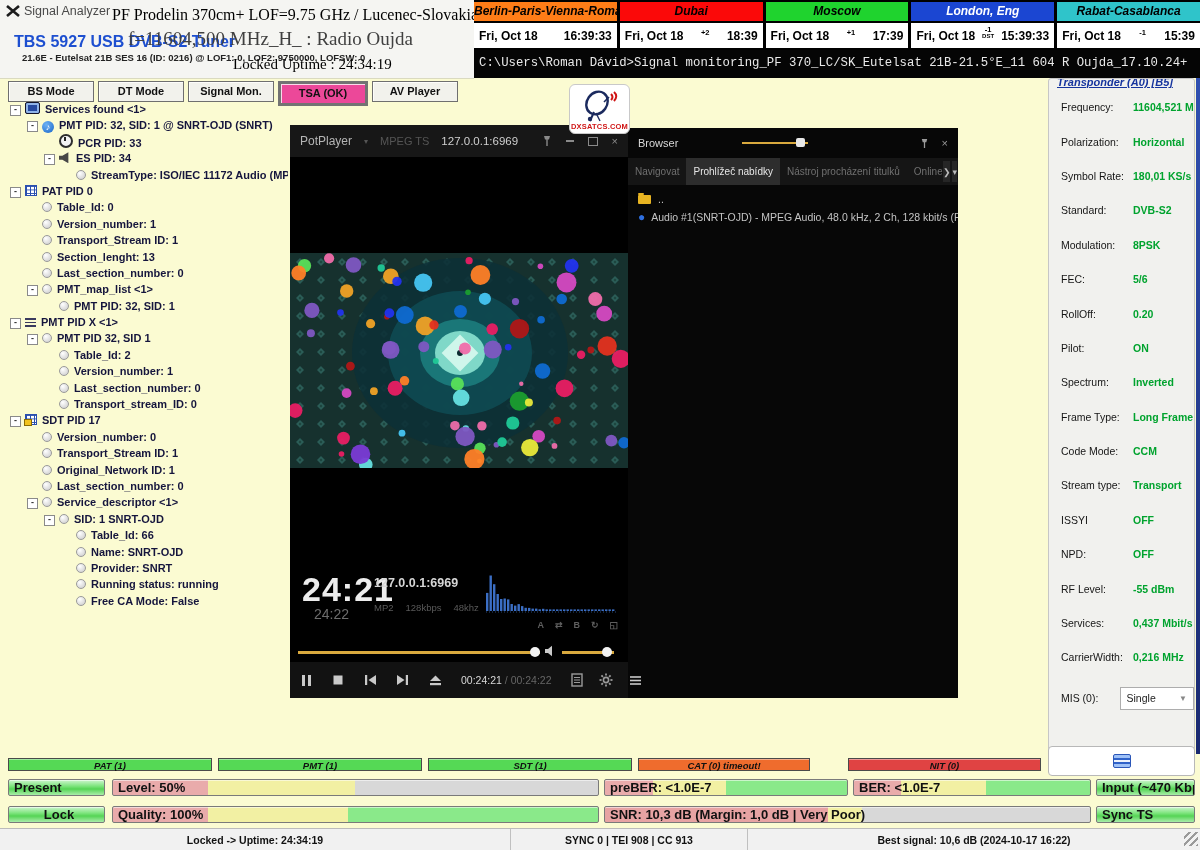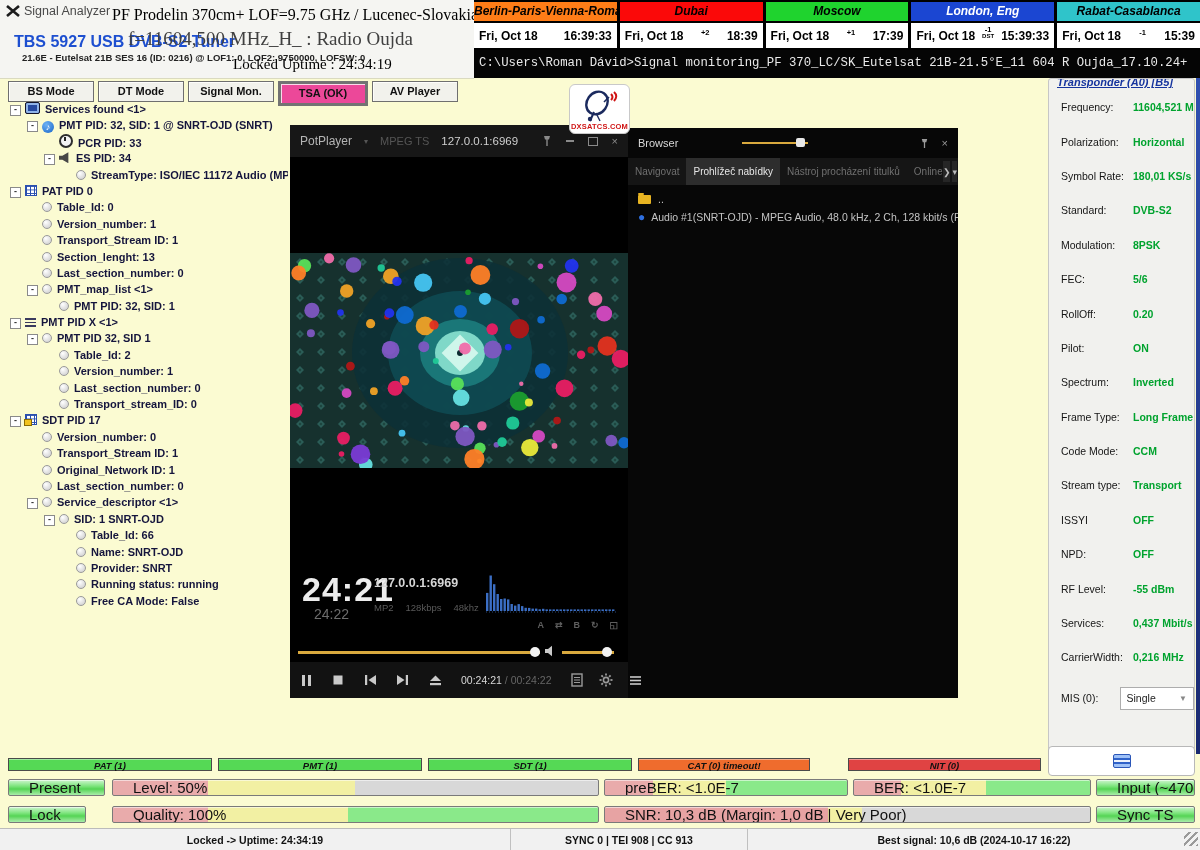--- a/index.html
+++ b/index.html
@@ -121,22 +121,22 @@
   #tpanel-btn{left:1048px;top:746px;width:147px;height:30px;background:#fff;border:1px solid #b8b8b8;border-radius:4px;
     box-sizing:border-box;display:flex;align-items:center;justify-content:center}
   .disk-icon{width:16px;height:12px;border-radius:2px;border:1px solid #2a56b8;
     background:linear-gradient(#9ec1f7 0 3px,#2f62c9 3px 5px,#eef3fb 5px 7px,#2f62c9 7px 9px,#9ec1f7 9px 12px)}
   #blue-strip{left:1196px;top:78px;width:4px;height:676px;background:linear-gradient(#3050b0,#1a2a70)}
 
   
   .pid-bar{position:absolute;top:758px;height:13px;line-height:13px;text-align:center;font-size:9.5px;font-weight:bold;
     font-style:italic;color:#111;border:1px solid #4a4a4a;box-sizing:border-box;box-shadow:inset 0 1px 0 rgba(255,255,255,.45)}
   .meter{position:absolute;height:17px;border:1px solid #7a7a7a;border-radius:2px;box-sizing:border-box;
-    box-shadow:inset 0 1px 0 rgba(255,255,255,.55);font-size:15px;font-weight:normal;color:#111;
-    line-height:15px;padding-left:20px;white-space:nowrap;overflow:hidden}
+    box-shadow:inset 0 1px 0 rgba(255,255,255,.55);font-size:13px;font-weight:bold;color:#111;
+    line-height:15px;padding-left:5px;white-space:nowrap;overflow:hidden}
   .solid-green{background:linear-gradient(180deg,#cef5ce,#7fe57f 40%,#55d455 60%,#a9eda9)}
 
   
   #statusbar{left:0;top:828px;width:1200px;height:22px;background:#f1f1f1;border-top:1px solid #bbb;display:flex;box-sizing:border-box}
   .sb-cell{display:flex;align-items:center;justify-content:center;font-size:10.5px;font-weight:bold;color:#111}
   #sb-left{width:510px}
   #sb-center{width:236px;border-left:1px solid #c0c0c0}
   #sb-right{flex:1;border-left:1px solid #c0c0c0}
   #sb-grip{position:absolute;right:2px;top:832px;width:14px;height:14px;
     background:repeating-linear-gradient(135deg,transparent 0 3px,#9a9a9a 3px 5px)}
@@ -1027,17 +1027,17 @@
 <div class="pid-bar" style="left: 8px; width: 204px; background: linear-gradient(rgb(85, 217, 85), rgb(85, 217, 85)) rgb(85, 217, 85);">PAT (1)</div>
     <div class="pid-bar" style="left: 218px; width: 204px; background: linear-gradient(rgb(85, 217, 85), rgb(85, 217, 85)) rgb(85, 217, 85);">PMT (1)</div>
     <div class="pid-bar" style="left: 428px; width: 204px; background: linear-gradient(rgb(85, 217, 85), rgb(85, 217, 85)) rgb(85, 217, 85);">SDT (1)</div>
     <div class="pid-bar" style="left: 638px; width: 172px; background: linear-gradient(rgb(239, 108, 45), rgb(239, 108, 45)) rgb(239, 108, 45);">CAT (0) timeout!</div>
     <div class="pid-bar" style="left: 848px; width: 193px; background: linear-gradient(rgb(224, 67, 67), rgb(224, 67, 67)) rgb(224, 67, 67);">NIT (0)</div>
     <div class="meter solid-green" style="left: 8px; top: 779px; width: 97px;">Present</div>
     <div class="meter" style="left: 112px; top: 779px; width: 487px; background: linear-gradient(to right, rgb(233, 171, 171) 0%, rgb(233, 171, 171) 19.5%, rgb(242, 240, 163) 19.5%, rgb(242, 240, 163) 50%, rgb(216, 216, 216) 50%, rgb(216, 216, 216) 100%);">Level: 50%</div>
     <div class="meter" style="left: 604px; top: 779px; width: 244px; background: linear-gradient(to right, rgb(233, 171, 171) 0%, rgb(233, 171, 171) 20%, rgb(242, 240, 163) 20%, rgb(242, 240, 163) 50%, rgb(138, 233, 138) 50%, rgb(138, 233, 138) 100%);">preBER: &lt;1.0E-7</div>
     <div class="meter" style="left: 853px; top: 779px; width: 238px; background: linear-gradient(to right, rgb(233, 171, 171) 0%, rgb(233, 171, 171) 20%, rgb(242, 240, 163) 20%, rgb(242, 240, 163) 56%, rgb(138, 233, 138) 56%, rgb(138, 233, 138) 100%);">BER: &lt;1.0E-7</div>
     <div class="meter solid-green" style="left: 1096px; top: 779px; width: 99px;">Input (~470 Kbps)</div>
-    <div class="meter solid-green" style="left: 8px; top: 806px; width: 78px;">Lock</div>
+    <div class="meter solid-green" style="left: 8px; top: 806px; width: 97px; text-align: center;">Lock</div>
     <div class="meter" style="left: 112px; top: 806px; width: 487px; background: linear-gradient(to right, rgb(233, 171, 171) 0%, rgb(233, 171, 171) 19.5%, rgb(242, 240, 163) 19.5%, rgb(242, 240, 163) 48.5%, rgb(138, 233, 138) 48.5%, rgb(138, 233, 138) 100%);">Quality: 100%</div>
     <div class="meter" style="left: 604px; top: 806px; width: 487px; background: linear-gradient(to right, rgb(231, 163, 163) 0%, rgb(231, 163, 163) 46%, rgb(242, 240, 163) 46%, rgb(242, 240, 163) 53%, rgb(216, 216, 216) 53%, rgb(216, 216, 216) 100%);">SNR: 10,3 dB (Margin: 1,0 dB | Very Poor)</div>
     <div class="meter solid-green" style="left: 1096px; top: 806px; width: 99px;">Sync TS</div>
   </div>
 
 </body></html>

